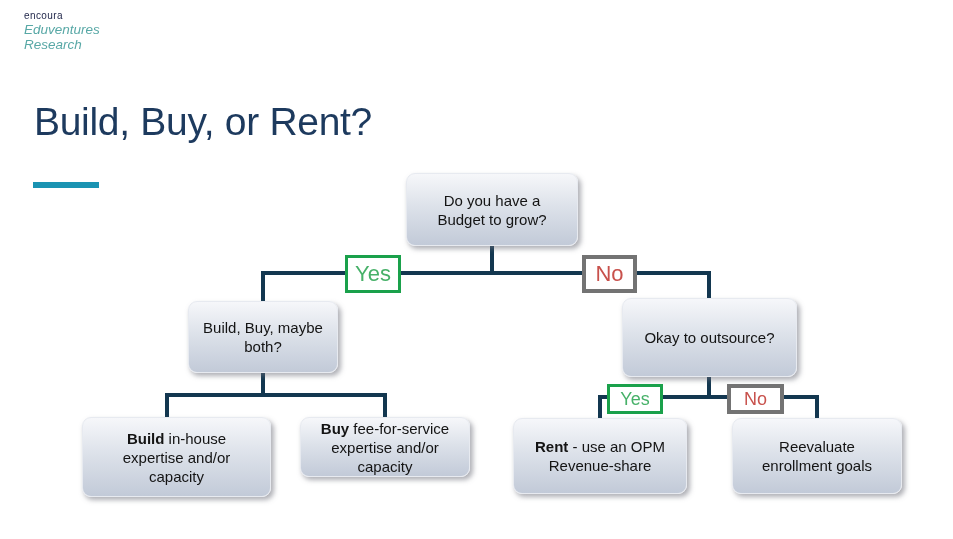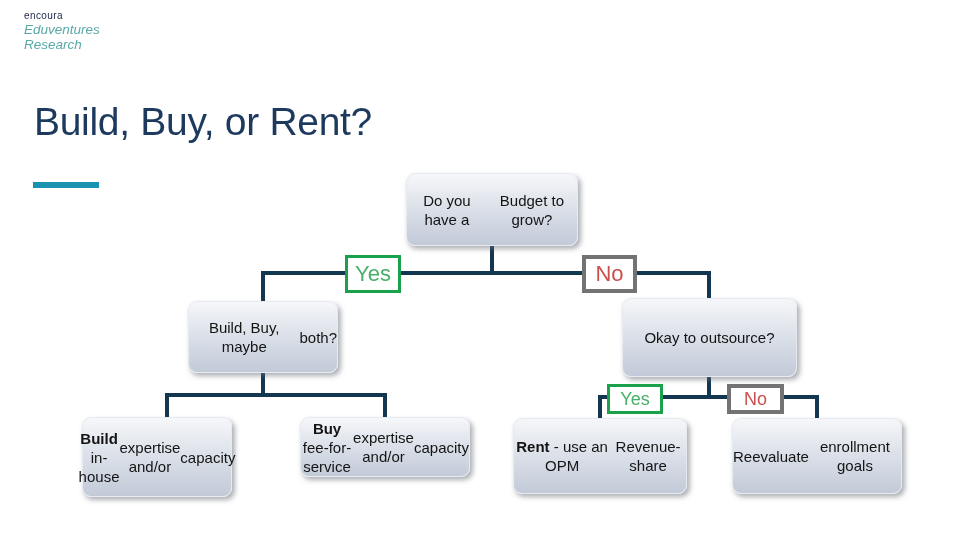--- a/index.html
+++ b/index.html
@@ -17,38 +17,38 @@
   .accent-bar { position:absolute; left:33px; top:182px; width:66px; height:6px; background:#1a93b2; }
 
   
   .line { position:absolute; background:#133750; z-index:1; }
 
   
   .node { position:absolute; box-sizing:border-box; z-index:2;
           background:linear-gradient(180deg,#f6f7fa 0%,#dde2ea 45%,#c2cad8 100%);
           border:1px solid #e7eaf0; border-radius:9px;
           box-shadow:2.5px 3px 5px rgba(110,112,122,0.55);
-          display:flex; align-items:center; justify-content:center;
+          display:flex; flex-direction:column; align-items:center; justify-content:center;
           text-align:center; font-size:15px; color:#141414; line-height:19px; }
   .node .ln { display:block; }
   .node b { font-weight:bold; }
 
   
   .tag { position:absolute; box-sizing:border-box; z-index:3; background:#ffffff;
          display:flex; align-items:center; justify-content:center; }
   .tag.green { border:3px solid #1aa14b; color:#47b169; }
   .tag.red   { border:4px solid #737373; color:#c8514c; }
   .tag.lvl1  { font-size:22px; }
   .tag.lvl2  { font-size:18px; }
 
   
   #node-root       { left:406px; top:173px; width:172px; height:73px; }
   #node-build-buy  { left:188px; top:301px; width:150px; height:72px; }
   #node-outsource  { left:622px; top:298px; width:175px; height:79px; }
-  #node-build      { left:82px;  top:417px; width:150px; height:80px; }
+  #node-build      { left:82px;  top:417px; width:189px; height:80px; }
   #node-buy        { left:300px; top:417px; width:170px; height:60px; }
   #node-rent       { left:513px; top:418px; width:174px; height:76px; }
   #node-reevaluate { left:732px; top:418px; width:170px; height:76px; }
 
   #ln-root-stem    { left:490px; top:245px; width:4px;  height:30px; }
   #ln-h1           { left:261px; top:271px; width:450px; height:4px; }
   #ln-v-left       { left:261px; top:271px; width:4px;  height:32px; }
   #ln-v-right      { left:707px; top:271px; width:4px;  height:30px; }
   #ln-left-stem    { left:261px; top:371px; width:4px;  height:26px; }
   #ln-h2           { left:165px; top:393px; width:222px; height:4px; }

